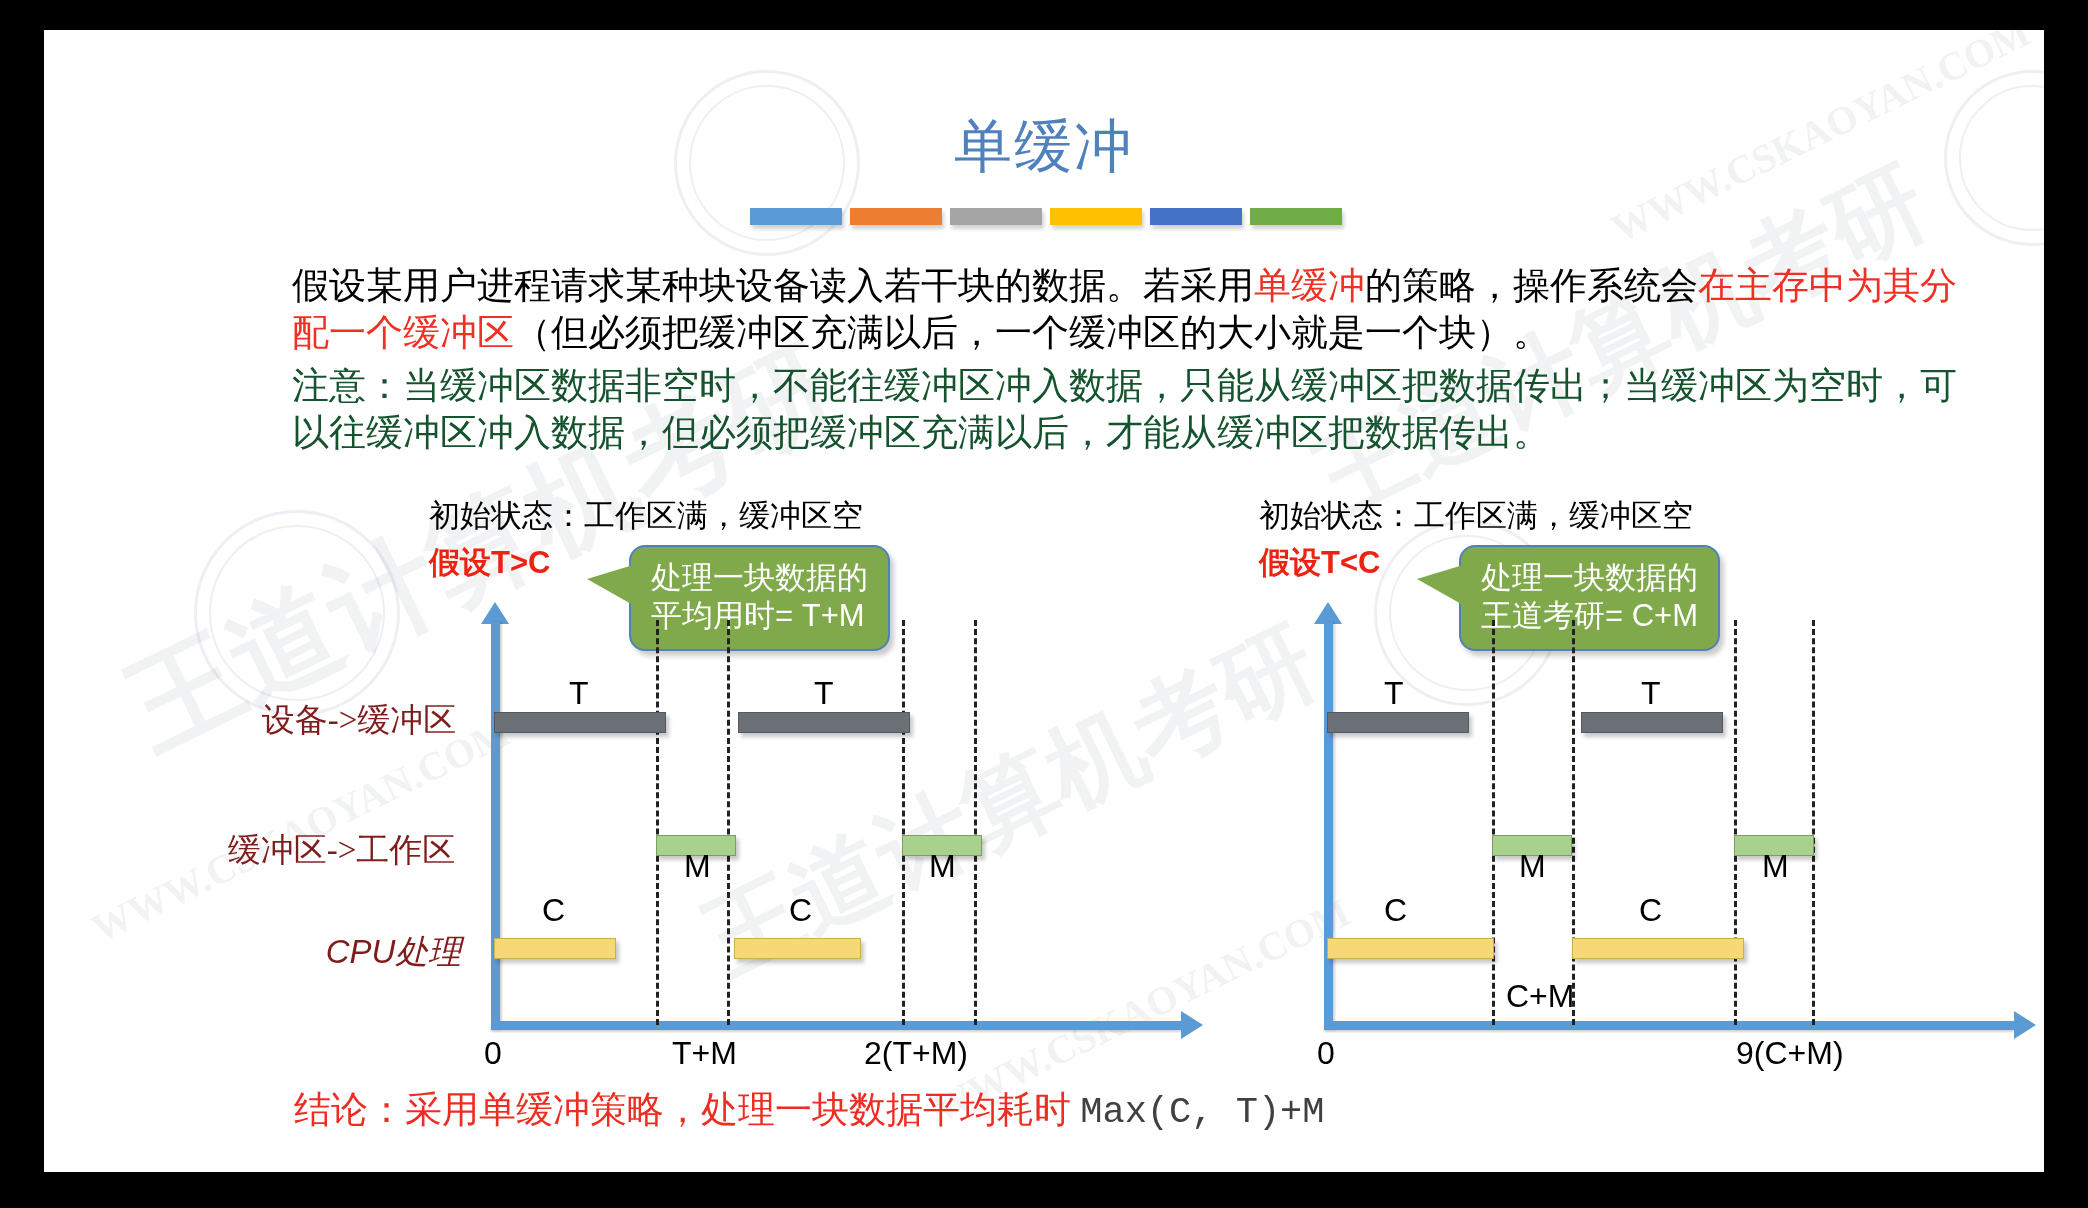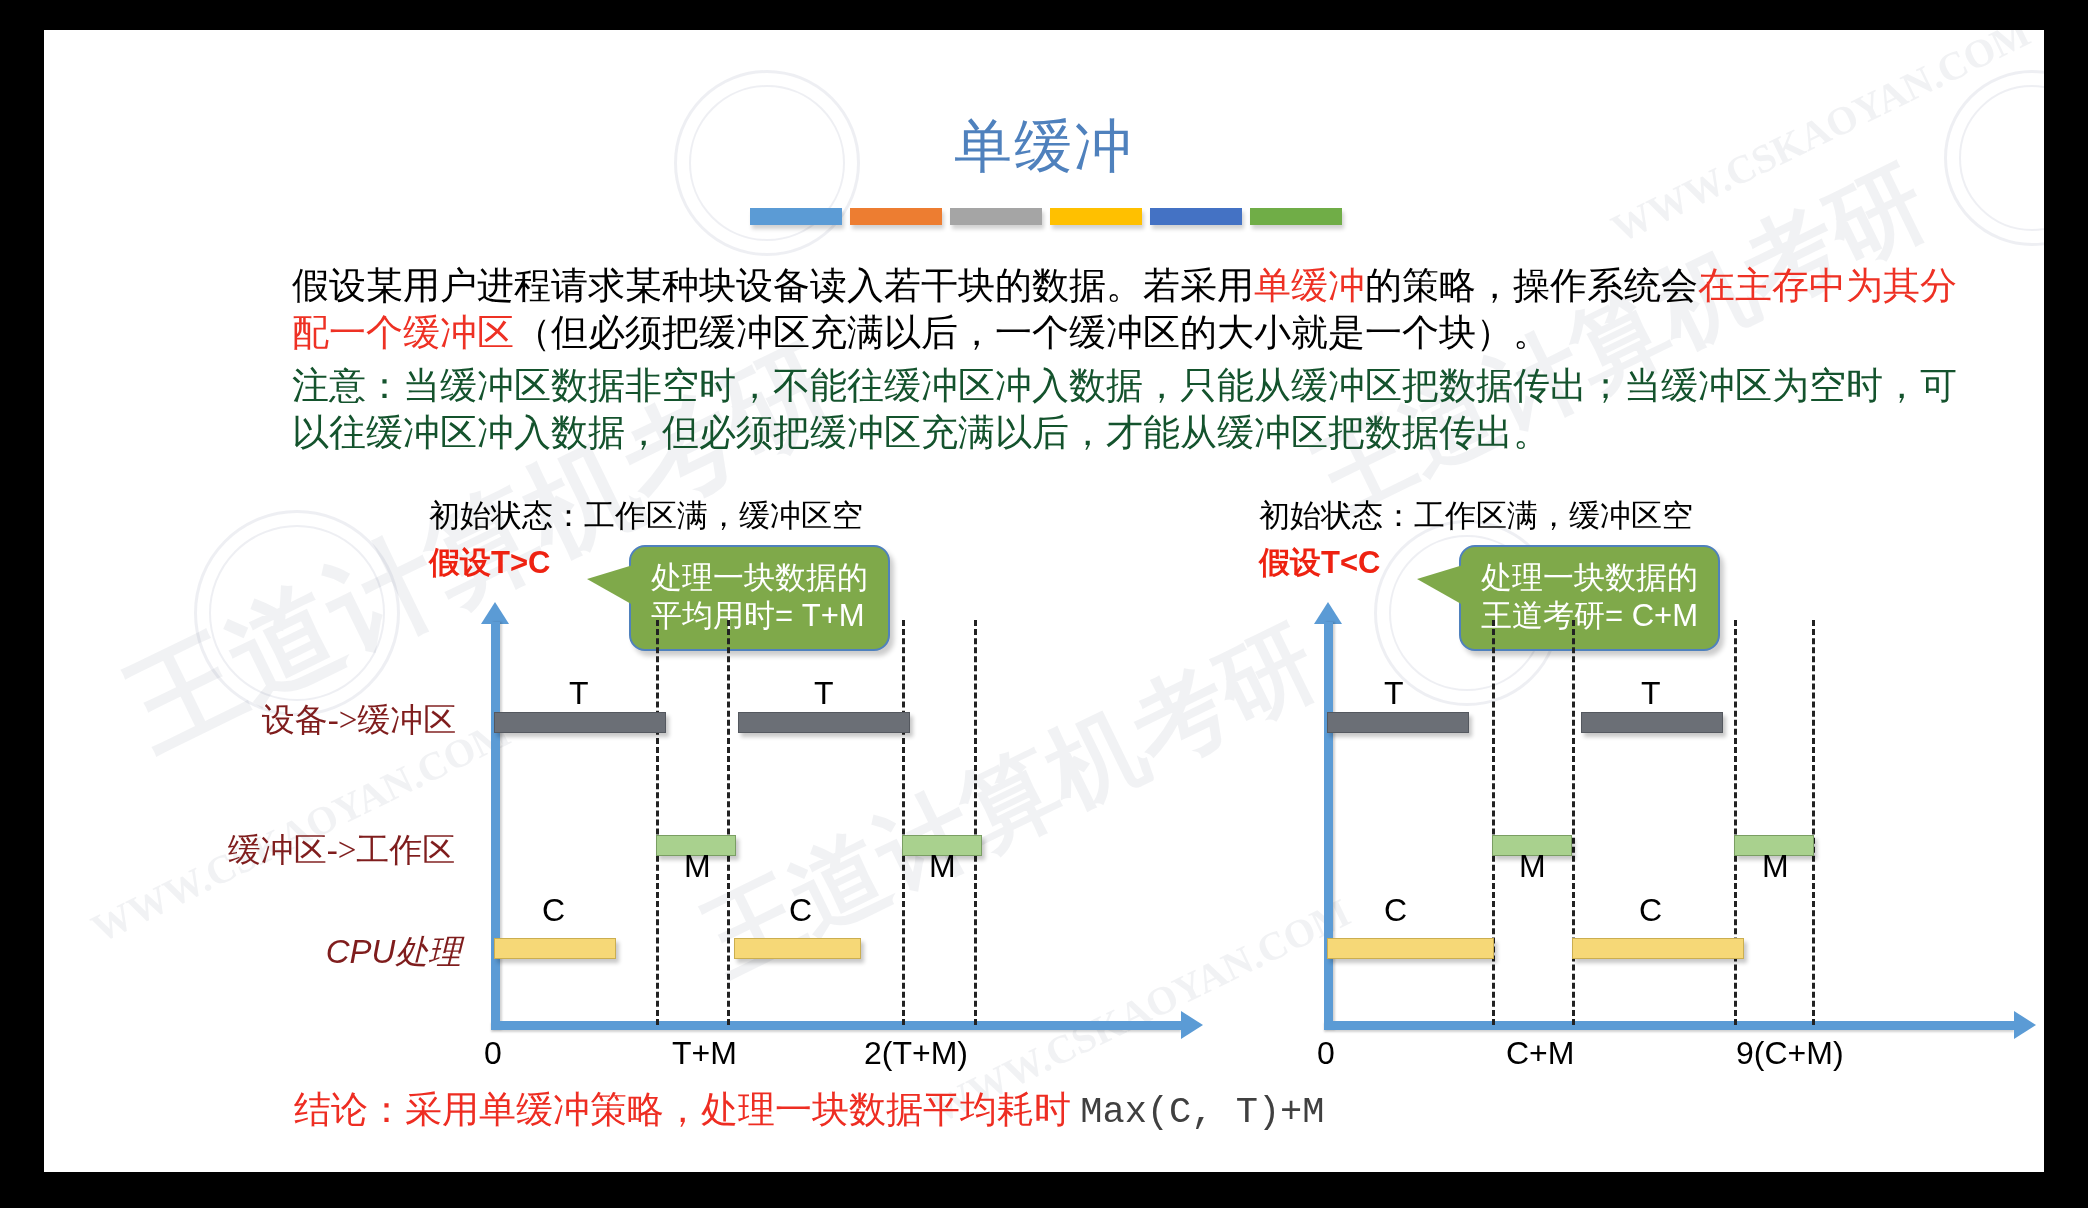--- a/index.html
+++ b/index.html
@@ -203,21 +203,21 @@
     <div class="blk-lab" style="left:1475px;top:818px;">M</div>
     <div class="blk m" style="left:1690px;top:805px;width:78px;"></div>
     <div class="blk-lab" style="left:1718px;top:818px;">M</div>
 
     <div class="blk c" style="left:1283px;top:908px;width:165px;"></div>
     <div class="blk-lab" style="left:1340px;top:862px;">C</div>
     <div class="blk c" style="left:1528px;top:908px;width:170px;"></div>
     <div class="blk-lab" style="left:1595px;top:862px;">C</div>
 
     <div class="tick-lab" style="left:1273px;top:1005px;">0</div>
-    <div class="tick-lab" style="left:1462px;top:1005px;">C+M</div>
+    <div class="tick-lab" style="left:1462px;top:948px;">C+M</div>
     <div class="tick-lab" style="left:1692px;top:1005px;">9(C+M)</div>
   </div>
 
   <div class="conclusion">
     <span>结论：采用单缓冲策略，处理一块数据平均耗时</span>
     <span class="mono">Max(C, T)+M</span>
   </div>
 
 </div>
 

